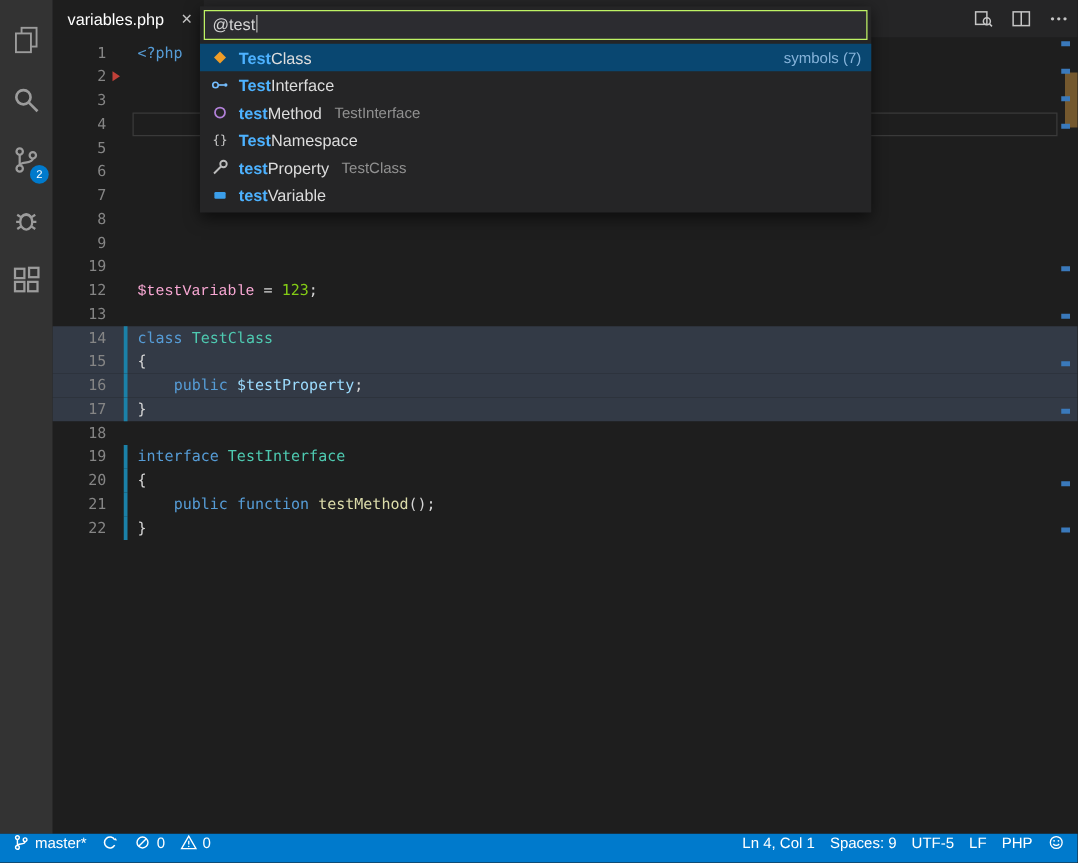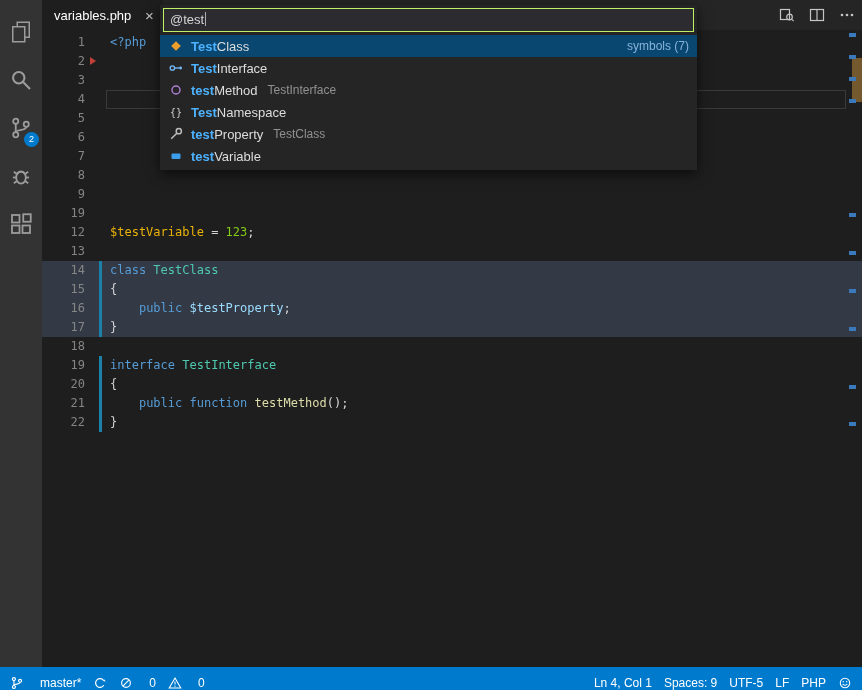--- a/index.html
+++ b/index.html
@@ -54,21 +54,21 @@
   .qo-icon{width:16px;height:16px;margin-right:7px;flex:none;display:flex;align-items:center;justify-content:center;}
   .qo-match{color:var(--match);font-weight:bold;}
   .qo-rest{color:#dddddd;}
   .qo-detail{color:#919191;margin-left:10px;font-size:12px;}
   .qo-badge{margin-left:auto;color:#86b3da;font-size:12px;}
   
   .status-bar{position:absolute;left:0;bottom:0;width:862px;height:23px;background:var(--accent);
     color:#ffffff;font-size:12px;display:flex;align-items:center;justify-content:space-between;
     padding:0 10px;z-index:5;}
   .sb-group{display:flex;align-items:center;gap:12px;height:100%;}
-  .sb-item{display:flex;align-items:flex-end;gap:16px;height:100%;cursor:pointer;white-space:nowrap;}
+  .sb-item{display:flex;align-items:flex-start;gap:4px;height:100%;cursor:pointer;white-space:nowrap;}
   .icon{display:inline-flex;align-items:center;justify-content:center;}
 </style>
 </head>
 <body>
 
 <div class="activity-bar">
     <div class="ab-item">
       <span class="icon">
         <svg width="24" height="24" viewBox="0 0 16 16">
           <rect x="5.5" y="1.5" width="8" height="10" fill="none" stroke="#9c9c9c"></rect>
@@ -163,21 +163,21 @@
       <div class="row"><span class="lnum">1</span><span class="codeln"><span style="color: rgb(86, 156, 214);">&lt;?php</span></span></div>
       <div class="row"><span class="lnum">2</span><div class="deltri"></div><span class="codeln"></span></div>
       <div class="row"><span class="lnum">3</span><span class="codeln"></span></div>
       <div class="row"><div class="curline"></div><span class="lnum">4</span><span class="codeln"></span></div>
       <div class="row"><span class="lnum">5</span><span class="codeln"></span></div>
       <div class="row"><span class="lnum">6</span><span class="codeln"></span></div>
       <div class="row"><span class="lnum">7</span><span class="codeln"></span></div>
       <div class="row"><span class="lnum">8</span><span class="codeln"></span></div>
       <div class="row"><span class="lnum">9</span><span class="codeln"></span></div>
       <div class="row"><span class="lnum">19</span><span class="codeln"></span></div>
-      <div class="row"><span class="lnum">12</span><span class="codeln"><span style="color: #eab308;">$testVariable</span><span style="color: rgb(212, 212, 212);"> = </span><span style="color: #84cc16;">123</span><span style="color: rgb(212, 212, 212);">;</span></span></div>
+      <div class="row"><span class="lnum">12</span><span class="codeln"><span style="color: #f9a8d4; font-family: Liberation Mono, monospace;">$testVariable</span><span style="color: rgb(212, 212, 212);"> = </span><span style="color: #84cc16;">123</span><span style="color: rgb(212, 212, 212);">;</span></span></div>
       <div class="row"><span class="lnum">13</span><span class="codeln"></span></div>
       <div class="row hl"><span class="lnum">14</span><div class="gitbar" style="background: rgb(27, 129, 168);"></div><span class="codeln"><span style="color: rgb(86, 156, 214);">class</span><span style="color: rgb(212, 212, 212);"> </span><span style="color: rgb(78, 201, 176);">TestClass</span></span></div>
       <div class="row hl"><span class="lnum">15</span><div class="gitbar" style="background: rgb(27, 129, 168);"></div><span class="codeln"><span style="color: rgb(212, 212, 212);">{</span></span></div>
       <div class="row hl"><span class="lnum">16</span><div class="gitbar" style="background: rgb(27, 129, 168);"></div><span class="codeln"><span style="color: rgb(212, 212, 212);">    </span><span style="color: rgb(86, 156, 214);">public</span><span style="color: rgb(212, 212, 212);"> </span><span style="color: rgb(156, 220, 254);">$testProperty</span><span style="color: rgb(212, 212, 212);">;</span></span></div>
       <div class="row hl"><span class="lnum">17</span><div class="gitbar" style="background: rgb(27, 129, 168);"></div><span class="codeln"><span style="color: rgb(212, 212, 212);">}</span></span></div>
       <div class="row"><span class="lnum">18</span><span class="codeln"></span></div>
       <div class="row"><span class="lnum">19</span><div class="gitbar" style="background: rgb(27, 129, 168);"></div><span class="codeln"><span style="color: rgb(86, 156, 214);">interface</span><span style="color: rgb(212, 212, 212);"> </span><span style="color: rgb(78, 201, 176);">TestInterface</span></span></div>
       <div class="row"><span class="lnum">20</span><div class="gitbar" style="background: rgb(27, 129, 168);"></div><span class="codeln"><span style="color: rgb(212, 212, 212);">{</span></span></div>
       <div class="row"><span class="lnum">21</span><div class="gitbar" style="background: rgb(27, 129, 168);"></div><span class="codeln"><span style="color: rgb(212, 212, 212);">    </span><span style="color: rgb(86, 156, 214);">public</span><span style="color: rgb(212, 212, 212);"> </span><span style="color: rgb(86, 156, 214);">function</span><span style="color: rgb(212, 212, 212);"> </span><span style="color: rgb(220, 220, 170);">testMethod</span><span style="color: rgb(212, 212, 212);">();</span></span></div>
       <div class="row"><span class="lnum">22</span><div class="gitbar" style="background: rgb(27, 129, 168);"></div><span class="codeln"><span style="color: rgb(212, 212, 212);">}</span></span></div>

